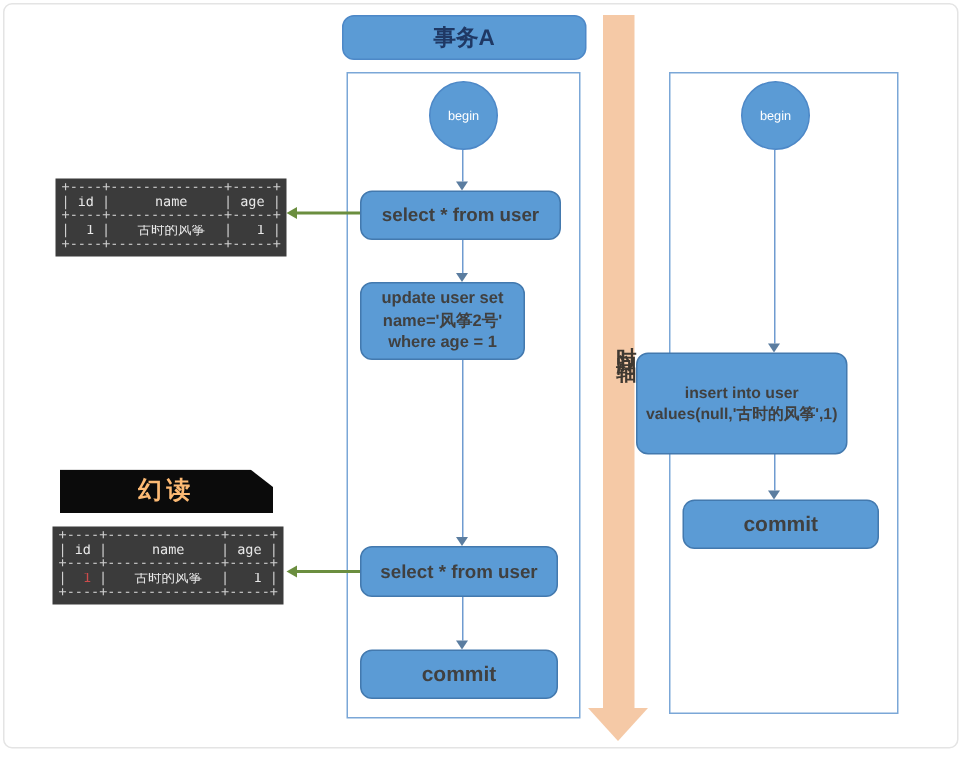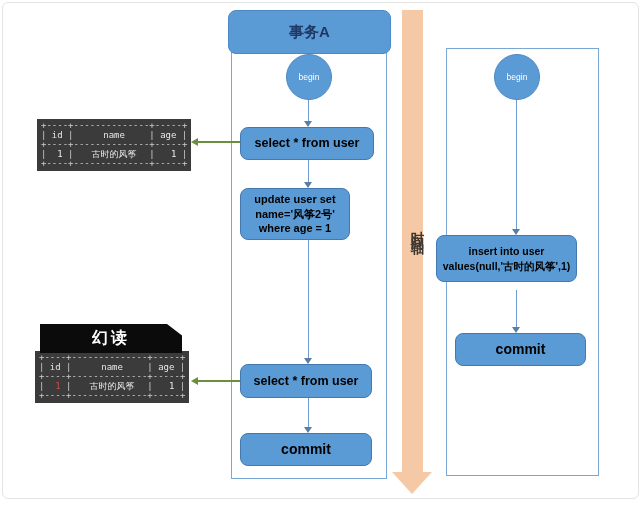--- a/index.html
+++ b/index.html
@@ -8,35 +8,35 @@
     position:relative; width:642px; height:515px; background:#ffffff;
     font-family:"Liberation Sans", sans-serif; overflow:hidden;
   }
   .frame {
     position:absolute; left:2px; top:2px; width:637px; height:497px;
     border:1px solid #e4e4e4; border-radius:6px; pointer-events:none;
   }
 
   
   .panel-header {
-    position:absolute; height:44px; background:#5B9BD5; border:1px solid #4d88c7;
+    position:absolute; height:30px; background:#5B9BD5; border:1px solid #4d88c7;
     border-radius:8px; color:#1F3864; font-weight:bold; font-size:15px;
     display:flex; align-items:center; justify-content:center; z-index:3;
   }
   .panel-body {
     position:absolute; border:1px solid #7BA7D7; background:transparent; z-index:1;
   }
   .begin-circle {
     position:absolute; width:46px; height:46px; border-radius:50%;
     background:#5B9BD5; border:1px solid #4d88c7; color:#fff; font-size:8.5px;
     display:flex; align-items:center; justify-content:center; z-index:3;
   }
   .flow-box {
     position:absolute; background:#5B9BD5; border:1px solid #4379ae; border-radius:8px;
-    color:#000000; font-weight:bold; display:flex; align-items:center; justify-content:center;
+    color:#404040; font-weight:bold; display:flex; align-items:center; justify-content:center;
     text-align:center; z-index:3; line-height:1.35; padding:2px 4px;
   }
   .conn-line { position:absolute; width:1px; background:#6f9bd0; z-index:2; }
   .conn-head {
     position:absolute; width:0; height:0; z-index:2;
     border-left:4px solid transparent; border-right:4px solid transparent;
     border-top:6px solid #5b7da0;
   }
 
   
@@ -65,22 +65,22 @@
   .sep  { display:inline-block; width:1ch; vertical-align:top; color:#cfcfcf; }
   .c-id   { width:4ch; }
   .c-name { width:14ch; text-align:center; padding-left:1ch; }
   .c-age  { width:5ch; }
   .hl  { text-align:left;  padding-left:1ch; }
   .dr  { text-align:right; padding-right:1ch; }
   .red { color:#cc4b4b; }
 
   
   .phantom-tab {
-    position:absolute; left:40px; top:324px; width:142px; height:29px;
-    background:#0b0b0b; color:#ffffff; font-weight:bold; font-size:16px;
+    position:absolute; left:40px; top:313px; width:142px; height:29px;
+    background:#0b0b0b; color:#fdba74; font-weight:bold; font-size:16px;
     display:flex; align-items:center; justify-content:center; letter-spacing:3px; z-index:4;
     clip-path:polygon(0 0, calc(100% - 15px) 0, 100% 40%, 100% 100%, 0 100%);
   }
 
   
   .green-line { position:absolute; height:2px; background:#6b8e3f; z-index:2; }
   .green-head {
     position:absolute; width:0; height:0; z-index:2;
     border-top:4px solid transparent; border-bottom:4px solid transparent;
     border-right:7px solid #6b8e3f;
@@ -135,21 +135,21 @@
 
   <div class="panel-body" style="left:446px; top:48px; width:153px; height:428px;"></div>
 
   <div class="begin-circle" style="left:494px; top:54px;">
     <span>begin</span>
   </div>
 
   <div class="conn-line" style="left:516px; top:100px; height:129px;"></div>
   <div class="conn-head" style="left:512px; top:229px;"></div>
 
-  <div class="flow-box" style="left:436px; top:235px; width:141px; height:47px; font-size:10.5px;">
+  <div class="flow-box" style="left:424px; top:235px; width:141px; height:68px; font-size:10.5px;">
     <span>insert into user values(null,'古时的风筝',1)</span>
   </div>
 
   <div class="conn-line" style="left:516px; top:290px; height:37px;"></div>
   <div class="conn-head" style="left:512px; top:327px;"></div>
 
   <div class="flow-box" style="left:455px; top:333px; width:131px; height:33px; font-size:14px;">
     <span>commit</span>
   </div>
 

